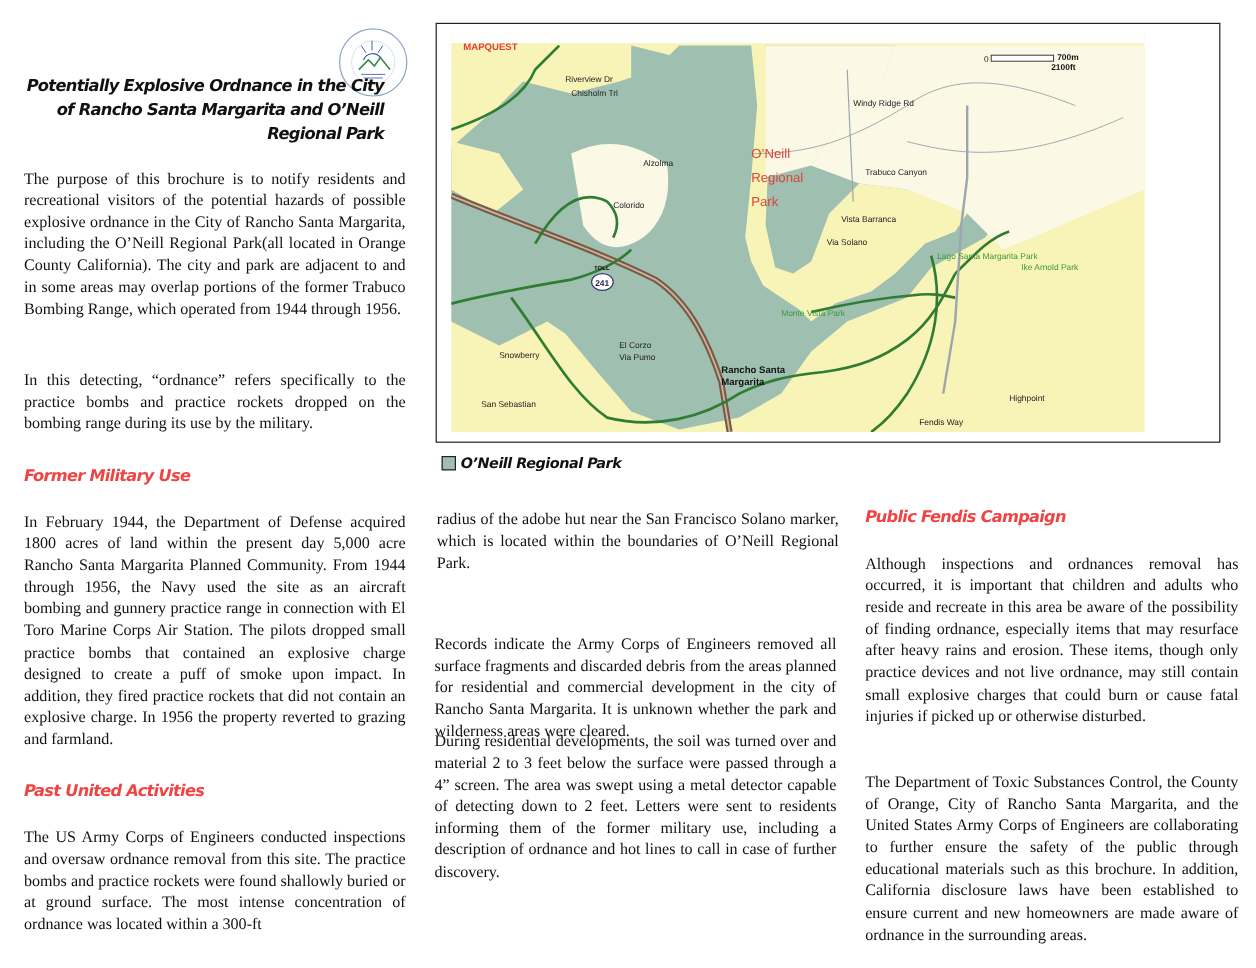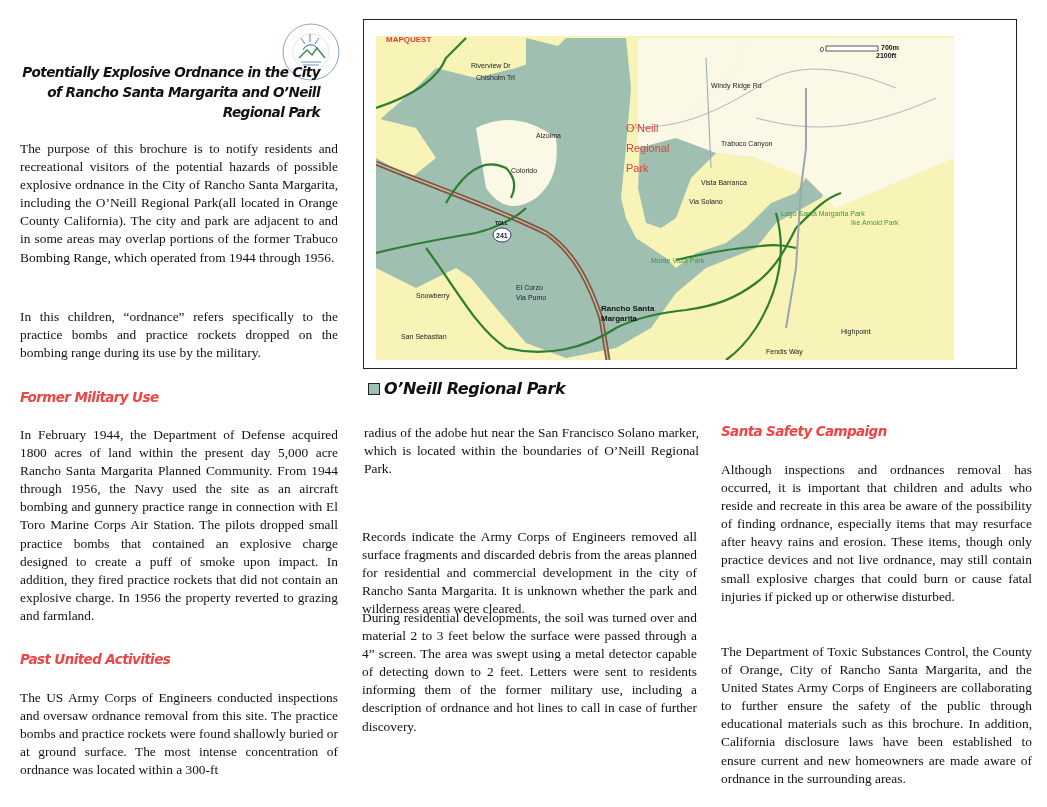--- a/index.html
+++ b/index.html
@@ -6,21 +6,21 @@
   body{width:1047px;height:807px;position:relative;overflow:hidden;color:#111;}
   .serif{font-family:"Liberation Serif","DejaVu Serif",serif;font-size:13.4px;line-height:18.1px;text-align:justify;}
   .h{font-family:"DejaVu Sans","Liberation Sans",sans-serif;font-weight:bold;font-style:italic;font-size:13.5px;letter-spacing:-0.6px;color:#ef4444;position:absolute;margin:0;}
   .title{font-family:"DejaVu Sans","Liberation Sans",sans-serif;font-weight:bold;font-style:italic;font-size:13.6px;line-height:20px;letter-spacing:-0.6px;position:absolute;left:20px;top:62px;width:300px;margin:0;text-align:right;}
   .p{position:absolute;margin:0;}
   .logo{position:absolute;left:281px;top:22px;width:60px;height:60px;}
   .mapframe{position:absolute;left:363px;top:19px;width:654px;height:350px;border:1.5px solid #222;background:#fff;box-sizing:border-box;}
   .mapframe svg{position:absolute;left:12px;top:8px;}
   .legend{position:absolute;left:368px;top:379px;display:flex;align-items:center;gap:4px;}
   .legend .sw{width:12px;height:12px;background:#9fbfb1;border:1.5px solid #222;box-sizing:border-box;}
-  .legend .lt{font-family:"DejaVu Sans","Liberation Sans",sans-serif;font-weight:bold;font-style:italic;font-size:16px;letter-spacing:-0.4px;}
+  .legend .lt{font-family:"DejaVu Sans","Liberation Sans",sans-serif;font-weight:bold;font-style:italic;font-size:12px;letter-spacing:-0.4px;}
   .maplabel{font-family:"Liberation Sans","DejaVu Sans",sans-serif;}
 </style>
 </head>
 <body>
 
 <div class="logo">
   <svg width="60" height="60" viewBox="0 0 60 60">
     <circle cx="30" cy="30" r="28" fill="none" stroke="#8aa4c8" stroke-width="1"></circle>
     <circle cx="30" cy="30" r="18" fill="none" stroke="#c8d4e6" stroke-width="0.6"></circle>
     <path d="M18 36 L26 28 L31 33 L36 26 L44 36" fill="none" stroke="#3a8a4a" stroke-width="1.4"></path>
@@ -29,21 +29,21 @@
     <line x1="20" y1="16" x2="24" y2="22" stroke="#3a5aa0" stroke-width="0.8"></line>
     <line x1="38" y1="16" x2="34" y2="22" stroke="#3a5aa0" stroke-width="0.8"></line>
     <line x1="20" y1="40" x2="40" y2="40" stroke="#3a5aa0" stroke-width="0.7"></line>
     <line x1="22" y1="43" x2="38" y2="43" stroke="#3a5aa0" stroke-width="0.7"></line>
   </svg>
 </div>
 
 <h1 class="title">Potentially Explosive Ordnance in the City of Rancho Santa Margarita and O’Neill Regional Park</h1>
 
 <p class="p serif" style="left:20px;top:140px;width:318px;">The purpose of this brochure is to notify residents and recreational visitors of the potential hazards of possible explosive ordnance in the City of Rancho Santa Margarita, including the O’Neill Regional Park(all located in Orange County California). The city and park are adjacent to and in some areas may overlap portions of the former Trabuco Bombing Range,  which operated from 1944 through 1956.</p>
-<p class="p serif" style="left:20px;top:308px;width:318px;">In this children, “ordnance” refers specifically to the practice bombs and practice rockets dropped on the bombing range during its use by the military.</p>
+<p class="p serif" style="left:20px;top:308px;width:318px;">In this detecting, “ordnance” refers specifically to the practice bombs and practice rockets dropped on the bombing range during its use by the military.</p>
 
 <h2 class="h" style="left:20px;top:389px;">Former Military Use</h2>
 <p class="p serif" style="left:20px;top:426px;width:318px;">In February 1944, the Department of Defense acquired 1800 acres of land within the present day 5,000 acre Rancho Santa Margarita Planned Community.  From 1944 through 1956, the Navy used the site as an aircraft bombing and gunnery practice range in connection with El Toro Marine Corps Air Station. The pilots dropped small practice bombs that contained an explosive charge designed to create a puff of smoke upon impact.  In addition, they fired practice rockets that did not contain an explosive charge.  In 1956 the property reverted to grazing and farmland.</p>
 
 <h2 class="h" style="left:20px;top:651px;">Past United Activities</h2>
 <p class="p serif" style="left:20px;top:689px;width:318px;">The US Army Corps of Engineers conducted inspections and oversaw ordnance removal from this site.  The practice bombs and practice rockets were found shallowly buried or at ground surface. The most intense concentration of ordnance was located within a 300-ft</p>
 
 <div class="mapframe">
   <svg width="578" height="332" viewBox="0 0 578 332">
     <rect x="0" y="0" width="578" height="332" fill="#f8f3b6"></rect>
@@ -109,15 +109,15 @@
 
 <div class="legend">
   <span class="sw"></span>
   <span class="lt">O’Neill Regional Park</span>
 </div>
 
 <p class="p serif" style="left:364px;top:424px;width:335px;">radius of the adobe hut near the San Francisco Solano marker, which is located within the boundaries of O’Neill Regional Park.</p>
 <p class="p serif" style="left:362px;top:500px;width:335px;margin-top:28px;">Records indicate the Army Corps of Engineers removed all surface fragments and discarded debris from the areas planned for residential and commercial development in the city of Rancho Santa Margarita.  It is unknown whether the park and wilderness areas were cleared.</p>
 <p class="p serif" style="left:362px;top:609px;width:335px;">During residential developments, the soil was turned over and material 2 to 3 feet below the surface were passed through a 4” screen.  The area was swept using a metal detector capable of detecting down to 2 feet.  Letters were sent to residents informing them of the former military use, including a description of ordnance and hot lines to call in case of further discovery.</p>
 
-<h2 class="h" style="left:721px;top:423px;">Santa Safety Campaign</h2>
+<h2 class="h" style="left:721px;top:423px;">Public Fendis Campaign</h2>
 <p class="p serif" style="left:721px;top:461px;width:311px;">Although inspections and ordnances removal has occurred,  it is important that children and adults who reside and recreate in this area be aware of the possibility of finding ordnance, especially items that may resurface after heavy rains and erosion. These items, though only practice devices and not live ordnance, may still contain small explosive charges that could burn or cause fatal injuries if picked up or otherwise disturbed.</p>
 <p class="p serif" style="left:721px;top:643px;width:311px;">The Department of Toxic Substances Control, the County of Orange, City of Rancho Santa Margarita, and the United States Army Corps of Engineers are collaborating to further ensure the safety of the public through educational materials such as this brochure. In addition, California disclosure laws have been established to ensure current and new homeowners are made aware of ordnance in the surrounding areas.</p>
 
 </body></html>

